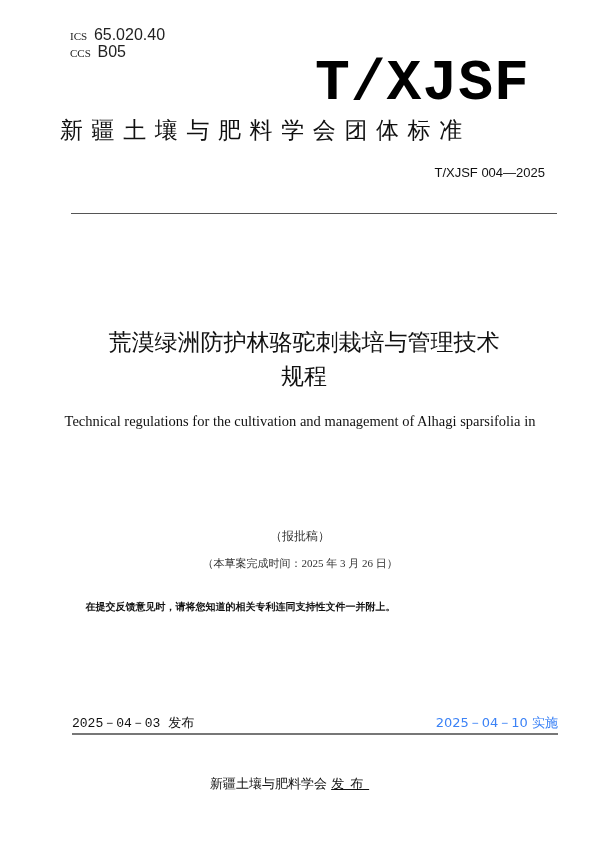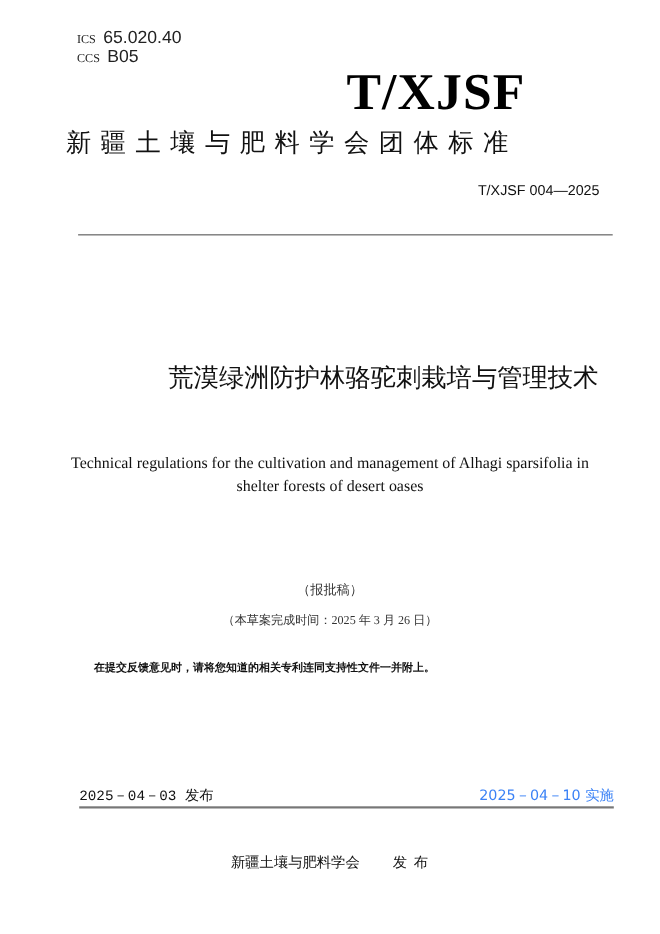--- a/index.html
+++ b/index.html
@@ -1,33 +1,33 @@
 <!DOCTYPE html>
 <html><head>
 <meta charset="utf-8">
 <style>
   html, body { margin:0; padding:0; background:#ffffff; }
   body { width:600px; height:849px; position:relative; overflow:hidden; color:#111; }
   .abs { position:absolute; }
   .ics { left:70px; top:27px; font-family:"Liberation Serif", serif; font-size:11px; color:#222; line-height:16px; }
   .ics .code { font-family:"Liberation Sans", sans-serif; font-size:16px; margin-left:4px; }
-  .org-code { left:315px; top:58px; font-family:Liberation Serif, serif; font-weight:bold; font-size:47px; letter-spacing:1px; color:#000; line-height:52px; }
+  .org-code { left:315px; top:58px; font-family:Liberation Mono, monospace; font-weight:bold; font-size:58px; letter-spacing:1px; color:#000; line-height:52px; }
   .org-title { left:60px; top:114px; width:500px; font-family:"DejaVu Sans", sans-serif; font-size:23px; letter-spacing:8.6px; color:#111; white-space:nowrap; line-height:32px; }
   .std-no { right:55px; top:165px; font-family:"Liberation Sans", sans-serif; font-size:13px; color:#111; }
   .rule-top { left:71px; top:213px; width:486px; height:1px; background:#555; }
-  .title-cn { left:24px; width:520px; top:326px; text-align:right; font-family:Liberation Sans, sans-serif; font-size:23px; color:#111; line-height:34px; }
+  .title-cn { left:44px; width:520px; top:326px; text-align:center; font-family:Liberation Serif, serif; font-size:23px; color:#111; line-height:34px; }
   .title-en { left:40px; width:520px; top:411px; text-align:center; font-family:"Liberation Serif", serif; font-size:14.5px; color:#111; line-height:21px; }
   .stage { left:0; width:600px; top:528px; text-align:center; font-family:"Liberation Serif", serif; font-size:12px; color:#333; }
   .draft-date { left:0; width:600px; top:556px; text-align:center; font-family:"Liberation Serif", serif; font-size:11px; color:#333; }
   .notice { left:0; width:481px; top:600px; text-align:center; font-family:"DejaVu Sans", sans-serif; font-weight:bold; font-size:10px; color:#111; }
   .pub-date { left:72px; top:714px; font-family:Liberation Mono, monospace; font-size:13px; color:#111; }
   .impl-date { right:42px; top:714px; font-family:"DejaVu Sans", sans-serif; font-size:13px; color:#3b82f6; }
   .rule-bottom { left:72px; top:733px; width:486px; height:2px; background:#777; }
   .publisher { left:210px; top:775px; font-family:"DejaVu Sans", sans-serif; font-size:13px; color:#111; }
-  .publisher .issue { margin-left:26px; letter-spacing:6px; }
+  .publisher .issue { letter-spacing:6px;text-decoration:underline; }
 </style>
 </head>
 <body>
 
 <div class="abs ics">
   <div>
     <span>ICS</span>
     <span class="code">65.020.40</span>
   </div>
   <div>
@@ -39,25 +39,25 @@
 <div class="abs org-code">T/XJSF</div>
 
 <div class="abs org-title">新疆土壤与肥料学会团体标准</div>
 
 <div class="abs std-no">T/XJSF 004—2025</div>
 
 <div class="abs rule-top"></div>
 
 <div class="abs title-cn">
   <div>荒漠绿洲防护林骆驼刺栽培与管理技术</div>
+  <div>规程</div>
 </div>
 
 <div class="abs title-en">
   <div>Technical regulations for the cultivation and management of Alhagi sparsifolia in</div>
-  <div>shelter forests of desert oases</div>
 </div>
 
 <div class="abs stage">（报批稿）</div>
 
 <div class="abs draft-date">（本草案完成时间：2025 年 3 月 26 日）</div>
 
 <div class="abs notice">在提交反馈意见时，请将您知道的相关专利连同支持性文件一并附上。</div>
 
 <div class="abs pub-date">2025－04－03 发布</div>
 

